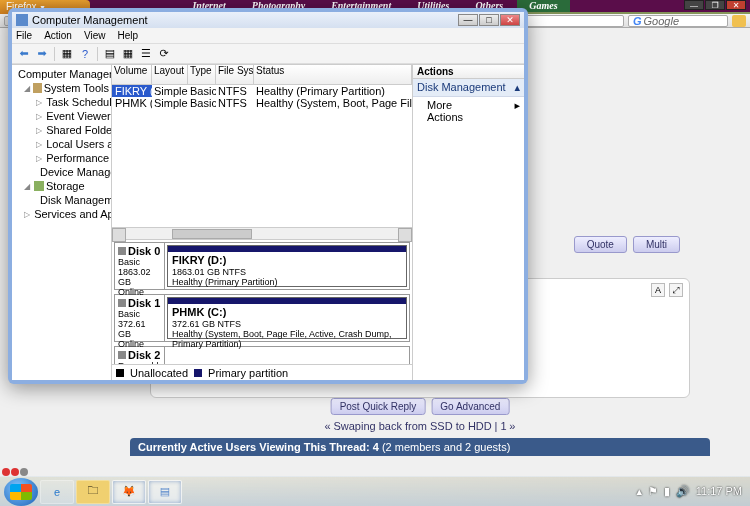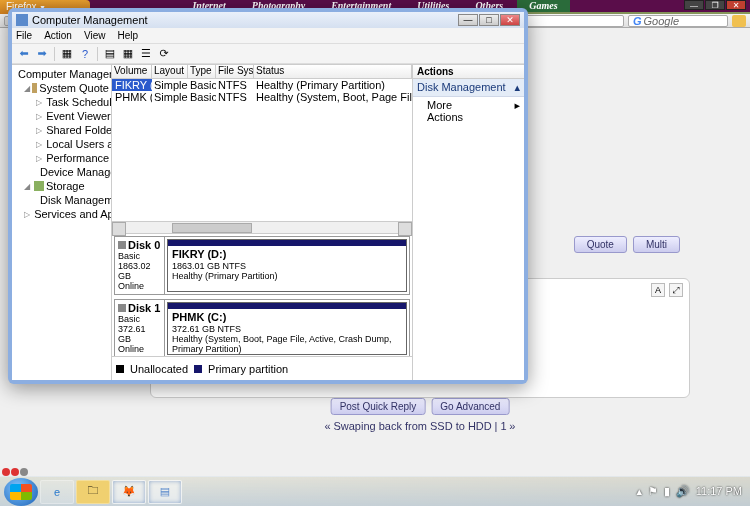--- a/index.html
+++ b/index.html
@@ -52,21 +52,21 @@
 .tree-item.l2{padding-left:24px;}
 .tree-icon{width:10px;height:10px;display:inline-block;}
 .ic-comp{background:#5a8acc;}
 .ic-tool{background:#c0a060;}
 .ic-folder{background:#f0d070;}
 .ic-disk{background:#888;}
 .ic-storage{background:#8ab060;}
 .expander{width:8px;display:inline-block;color:#888;font-size:8px;}
 .center{flex:1;display:flex;flex-direction:column;overflow:hidden;}
 .vol-list{border-bottom:1px solid #ccc;}
-.vol-header{display:flex;background:linear-gradient(#fff,#eee);border-bottom:1px solid #ccc;height:14px;}
+.vol-header{display:flex;background:linear-gradient(#fff,#eee);border-bottom:1px solid #ccc;height:20px;}
 .vh{border-right:1px solid #ccc;padding:0 2px;font-size:10px;white-space:nowrap;overflow:hidden;}
 .vh.volume{width:40px;}
 .vh.layout{width:36px;}
 .vh.type{width:28px;}
 .vh.fs{width:38px;}
 .vh.status{flex:1;}
 .vol-row{display:flex;height:12px;font-size:10px;}
 .vol-row.sel .vc:first-child{background:#2a5acc;color:#fff;}
 .vc{padding:0 2px;white-space:nowrap;overflow:hidden;}
 .vc.volume{width:40px;display:flex;align-items:center;gap:1px;}
@@ -74,29 +74,29 @@
 .vc.type{width:28px;}
 .vc.fs{width:38px;}
 .vc.status{flex:1;}
 .vol-spacer{height:118px;}
 .hscroll{height:12px;background:#f0f0f0;border-top:1px solid #ccc;position:relative;}
 .hscroll::before,.hscroll::after{content:"";position:absolute;top:0;width:12px;height:12px;background:#ddd;border:1px solid #aaa;}
 .hscroll::before{left:0;}
 .hscroll::after{right:0;}
 .hscroll-thumb{position:absolute;left:60px;top:1px;width:80px;height:10px;background:#ccc;border:1px solid #aaa;}
 .disk-map{flex:1;overflow:hidden;padding:2px;}
-.disk-row{display:flex;border:1px solid #999;margin-bottom:4px;height:59px;background:#fff;}
+.disk-row{display:flex;border:1px solid #999;margin-bottom:4px;height:48px;background:#fff;}
 .disk-row.short{height:28px;}
 .disk-info{width:50px;border-right:1px solid #999;padding:2px 3px;font-size:9px;line-height:1.1;position:relative;}
 .disk-info .dname{font-weight:bold;}
 .disk-icon{width:8px;height:8px;background:#888;display:inline-block;margin-right:2px;}
 .part{flex:1;margin:2px;border:1px solid #666;}
 .part-header{height:6px;background:#16166b;}
 .part-body{padding:2px 4px;font-size:9px;line-height:1.15;}
-.legend{height:24px;border-top:1px solid #ccc;display:flex;align-items:center;gap:6px;padding:0 4px;font-size:9px;}
+.legend{height:16px;border-top:1px solid #ccc;display:flex;align-items:center;gap:6px;padding:0 4px;font-size:9px;}
 .leg-sq{width:8px;height:8px;display:inline-block;}
 .leg-unalloc{background:#000;}
 .leg-primary{background:#16166b;}
 .actions{width:112px;border-left:1px solid #ccc;background:#fff;}
 .actions-header{background:linear-gradient(#fff,#eee);border-bottom:1px solid #ccc;padding:1px 4px;font-size:10px;font-weight:bold;}
 .actions-sub{background:#e4ecf7;padding:2px 4px;font-size:10px;color:#1a3a7a;border-bottom:1px solid #d0d8e8;display:flex;justify-content:space-between;}
 .actions-item{padding:2px 4px 2px 14px;font-size:10px;display:flex;justify-content:space-between;gap:24px;}
 
 .taskbar{position:absolute;bottom:0;left:0;right:0;height:30px;background:linear-gradient(rgba(240,245,250,0.7),rgba(200,215,230,0.85));border-top:1px solid rgba(255,255,255,0.5);display:flex;align-items:center;padding:0 4px;}
 .start-orb{width:34px;height:28px;background:radial-gradient(circle at 40% 35%,#7fc5ff,#1a5fb4);border-radius:50%;position:relative;}
@@ -155,20 +155,23 @@
     <div class="reply-buttons">
       <div class="reply-btn">Post Quick Reply</div>
       <div class="reply-btn">Go Advanced</div>
     </div>
     <div class="nav-thread">
       <span>«</span>
       <a>Swaping back from SSD to HDD</a>
       <span>| 1</span>
       <span>»</span>
     </div>
+    <div class="viewing">
+      <b>Currently Active Users Viewing This Thread: 4</b><span> (2 members and 2 guests)</span>
+    </div>
   </div>
 </div>
 
 <div class="icon-red">
       <span></span>
       <span></span>
       <span class="x"></span>
     </div>
 
 <div class="mmc-window">
@@ -202,21 +205,21 @@
   <div class="mmc-body">
     <div class="tree" id="tree">
           <div class="tree-item l0">
             <span class="expander"></span>
             <span class="tree-icon ic-comp"></span>
             <span>Computer Management (Local</span>
           </div>
           <div class="tree-item l1">
             <span class="expander">◢</span>
             <span class="tree-icon ic-tool"></span>
-            <span>System Quote</span>
+            <span>System Tools</span>
           </div>
           <div class="tree-item l2">
             <span class="expander">▷</span>
             <span class="tree-icon ic-folder"></span>
             <span>Task Scheduler</span>
           </div>
           <div class="tree-item l2">
             <span class="expander">▷</span>
             <span class="tree-icon ic-folder"></span>
             <span>Event Viewer</span>

